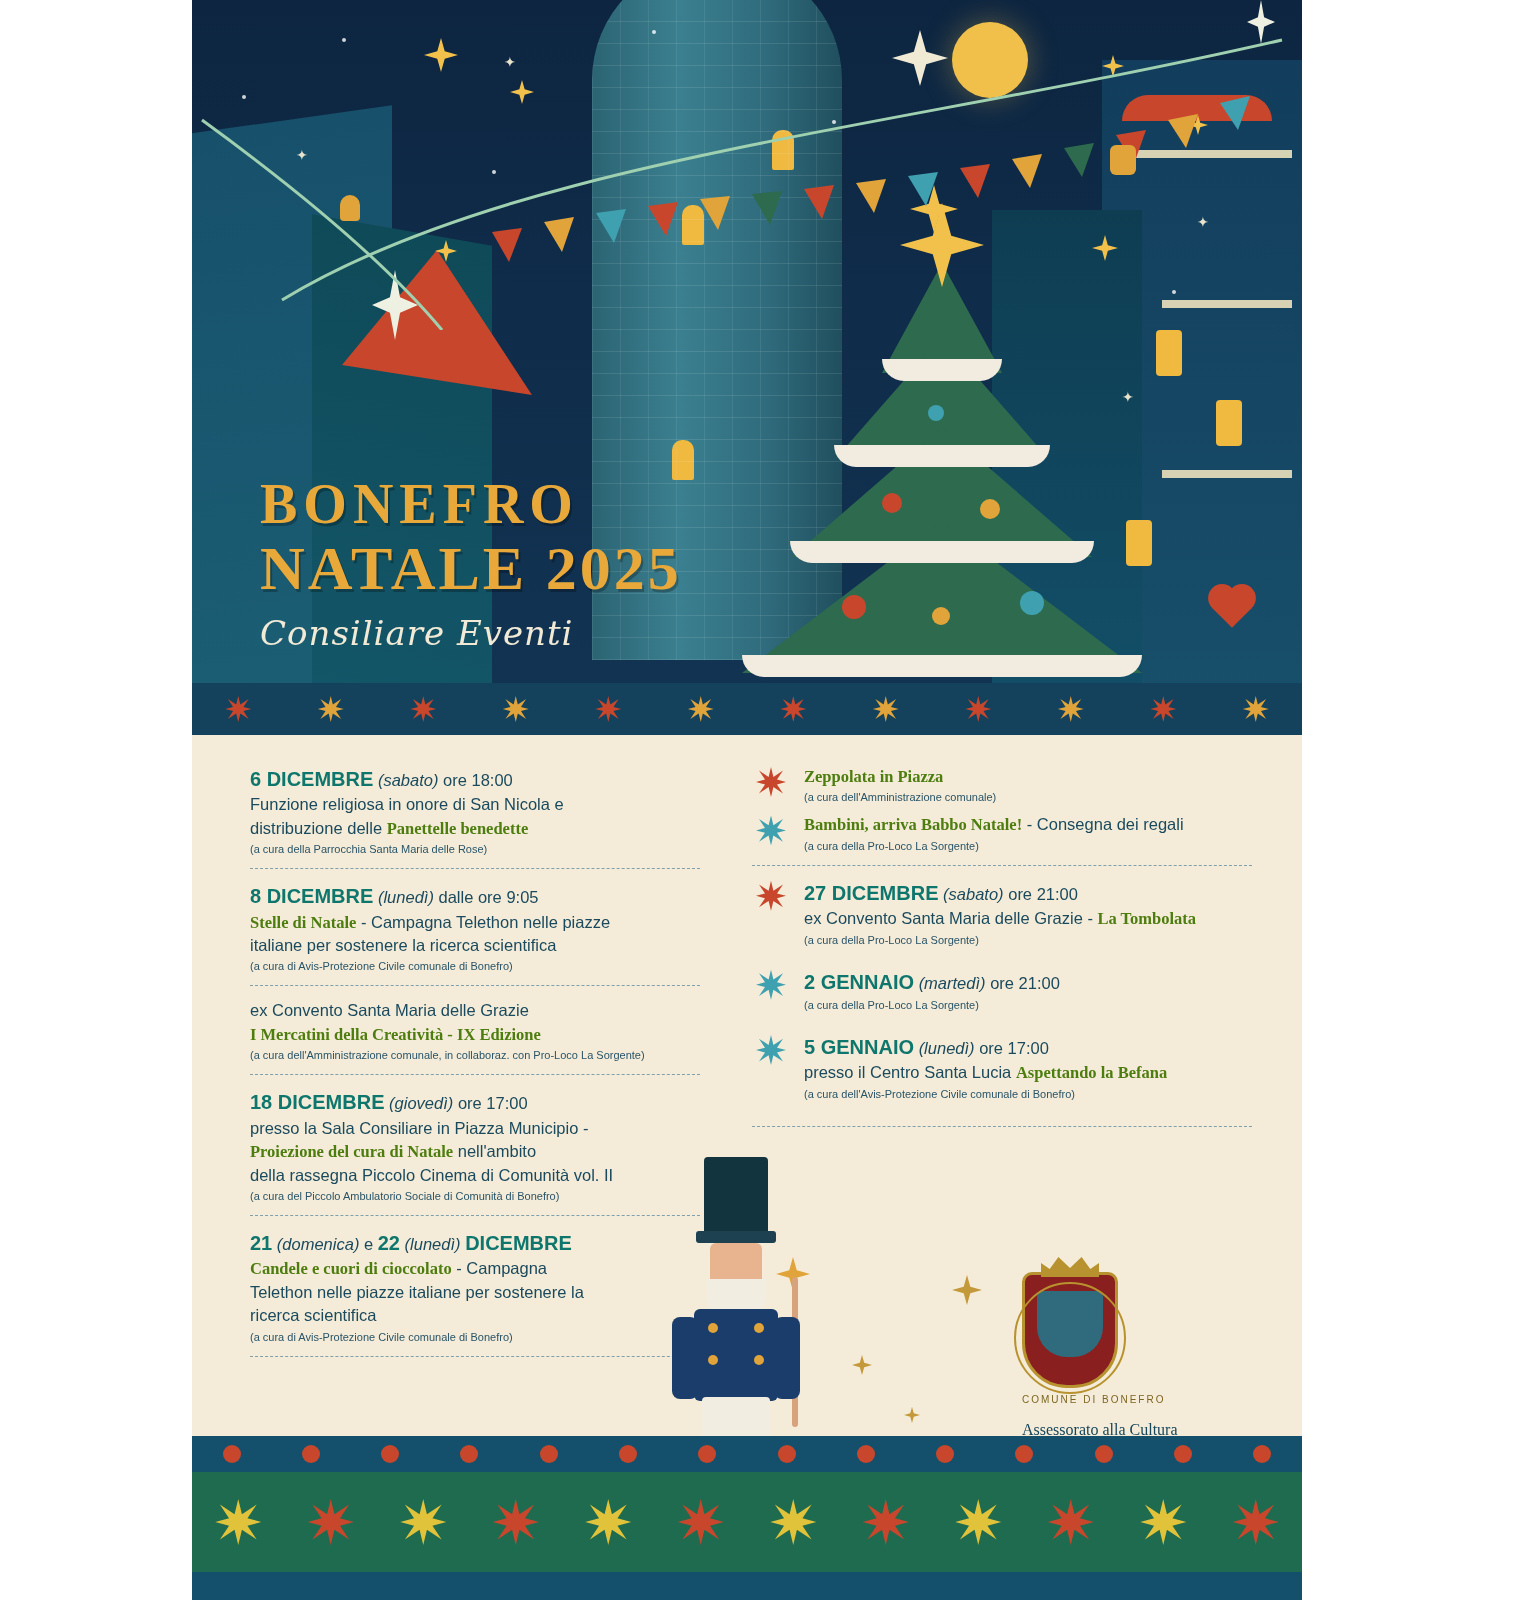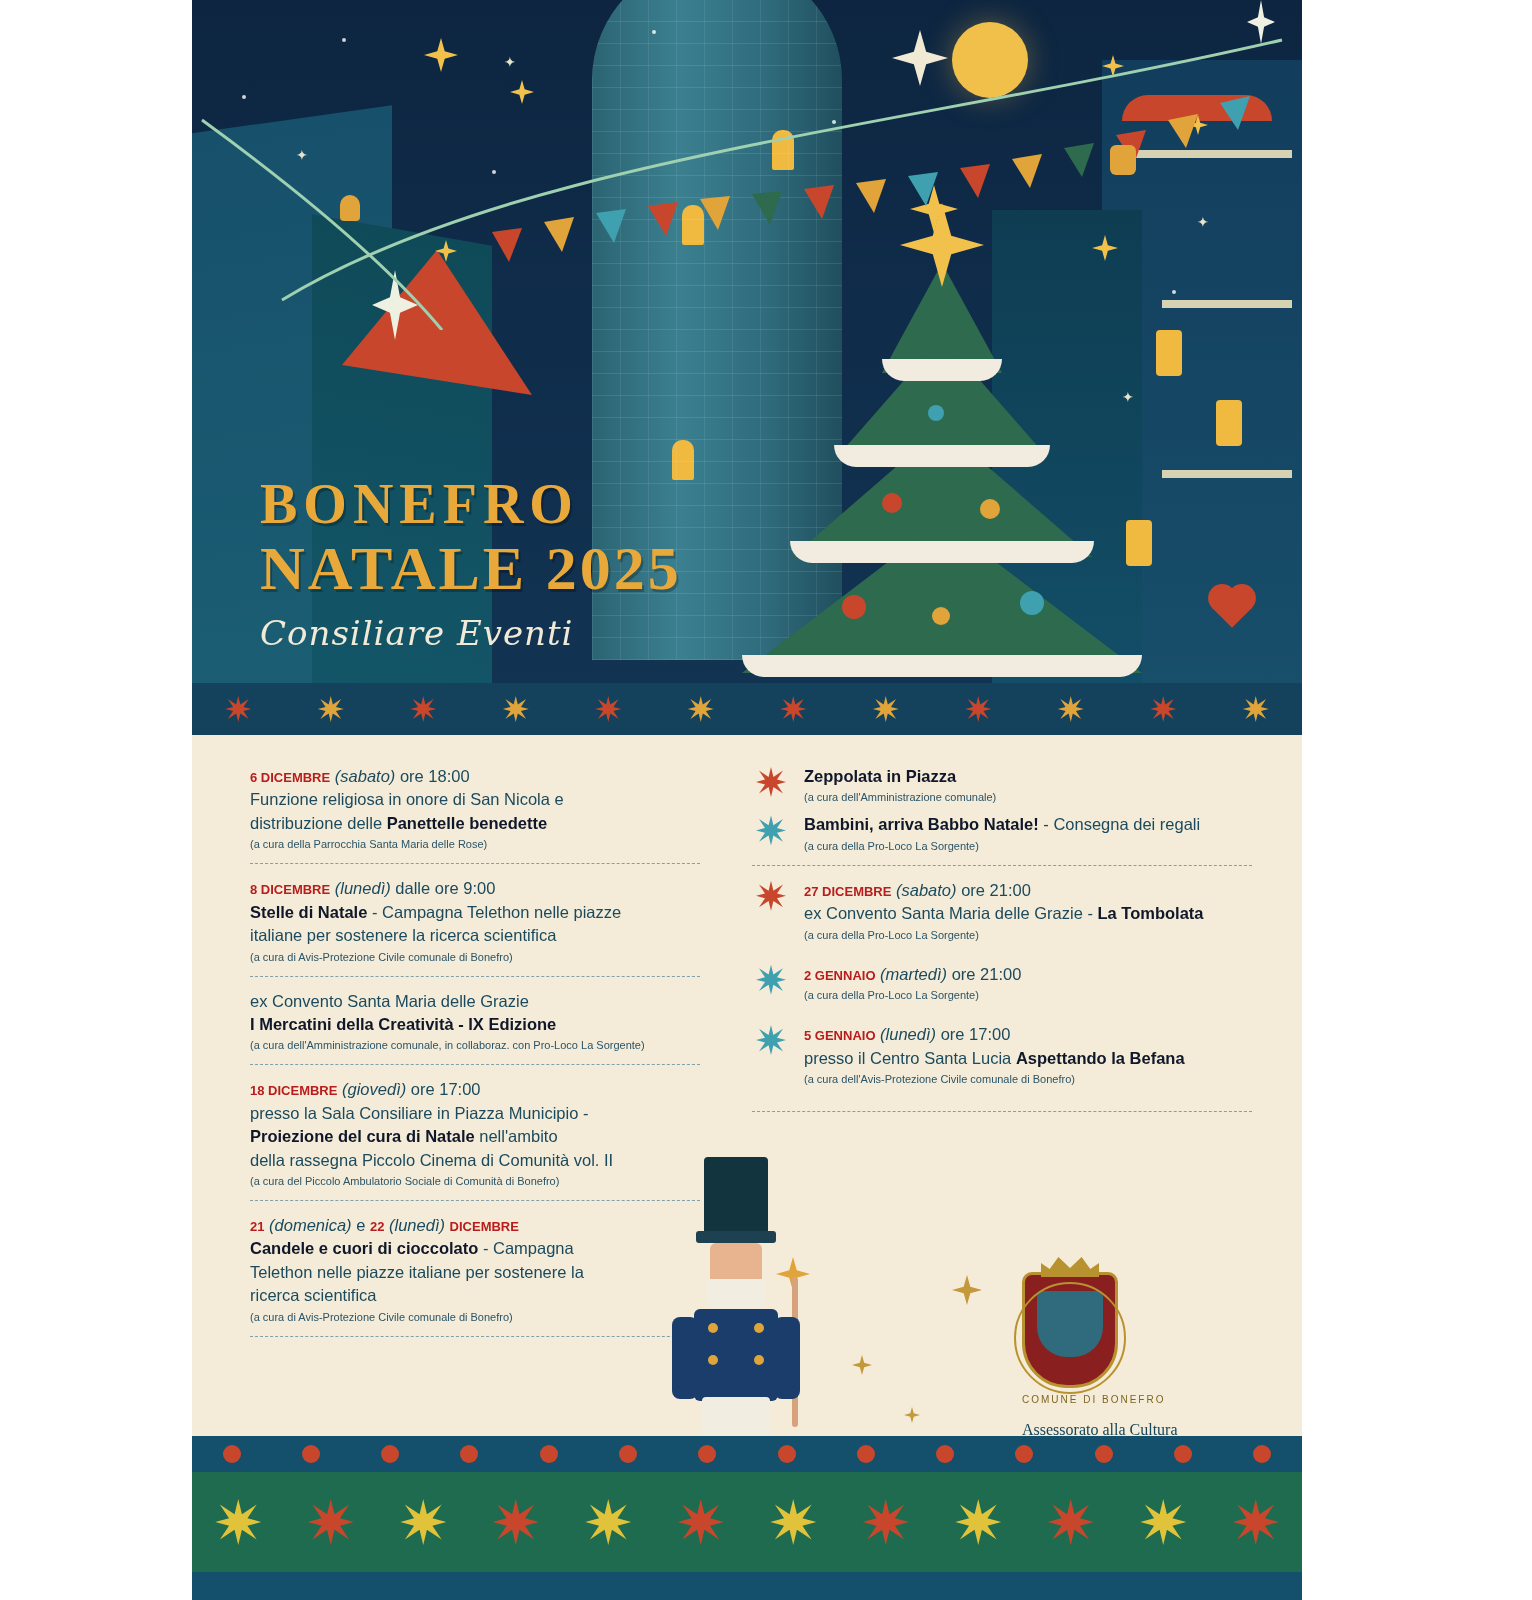--- a/index.html
+++ b/index.html
@@ -248,30 +248,31 @@
 
   .event { margin-bottom: 10px; }
   .ev-line {
     font-family: "Liberation Sans", sans-serif;
     font-size: 16.5px;
     color: #1b4a5e;
     line-height: 1.42;
   }
   .ev-date {
     font-weight: bold;
-    color: #b91c1c;
-    font-size: 13px;
+    color: #0f766e;
+    font-size: 20px;
   }
   .ev-it {
     font-style: italic;
     color: #1b4a5e;
   }
   .ev-strong {
     font-weight: bold;
-    color: #0f172a;
+    color: #4d7c0f;
+    font-family: Liberation Serif, serif;
   }
   .ev-note {
     font-size: 11px;
     color: #2a5468;
     margin-top: 3px;
   }
   .divider {
     border-top: 1.5px dashed #7fa0ad;
     margin: 13px 0 13px 0;
   }
@@ -533,21 +534,21 @@
           <span>distribuzione delle </span><span class="ev-strong">Panettelle benedette</span>
         </div>
         <div class="ev-note">(a cura della Parrocchia Santa Maria delle Rose)</div>
       </div>
       <div class="divider"></div>
 
       <div class="event">
         <div class="ev-line">
           <span class="ev-date">8 DICEMBRE</span>
           <span class="ev-it">(lunedì)</span>
-          <span>dalle ore 9:00</span>
+          <span>dalle ore 9:05</span>
         </div>
         <div class="ev-line">
           <span class="ev-strong">Stelle di Natale</span><span> - Campagna Telethon nelle piazze</span>
         </div>
         <div class="ev-line">italiane per sostenere la ricerca scientifica</div>
         <div class="ev-note">(a cura di Avis-Protezione Civile comunale di Bonefro)</div>
       </div>
       <div class="divider"></div>
 
       <div class="event">

